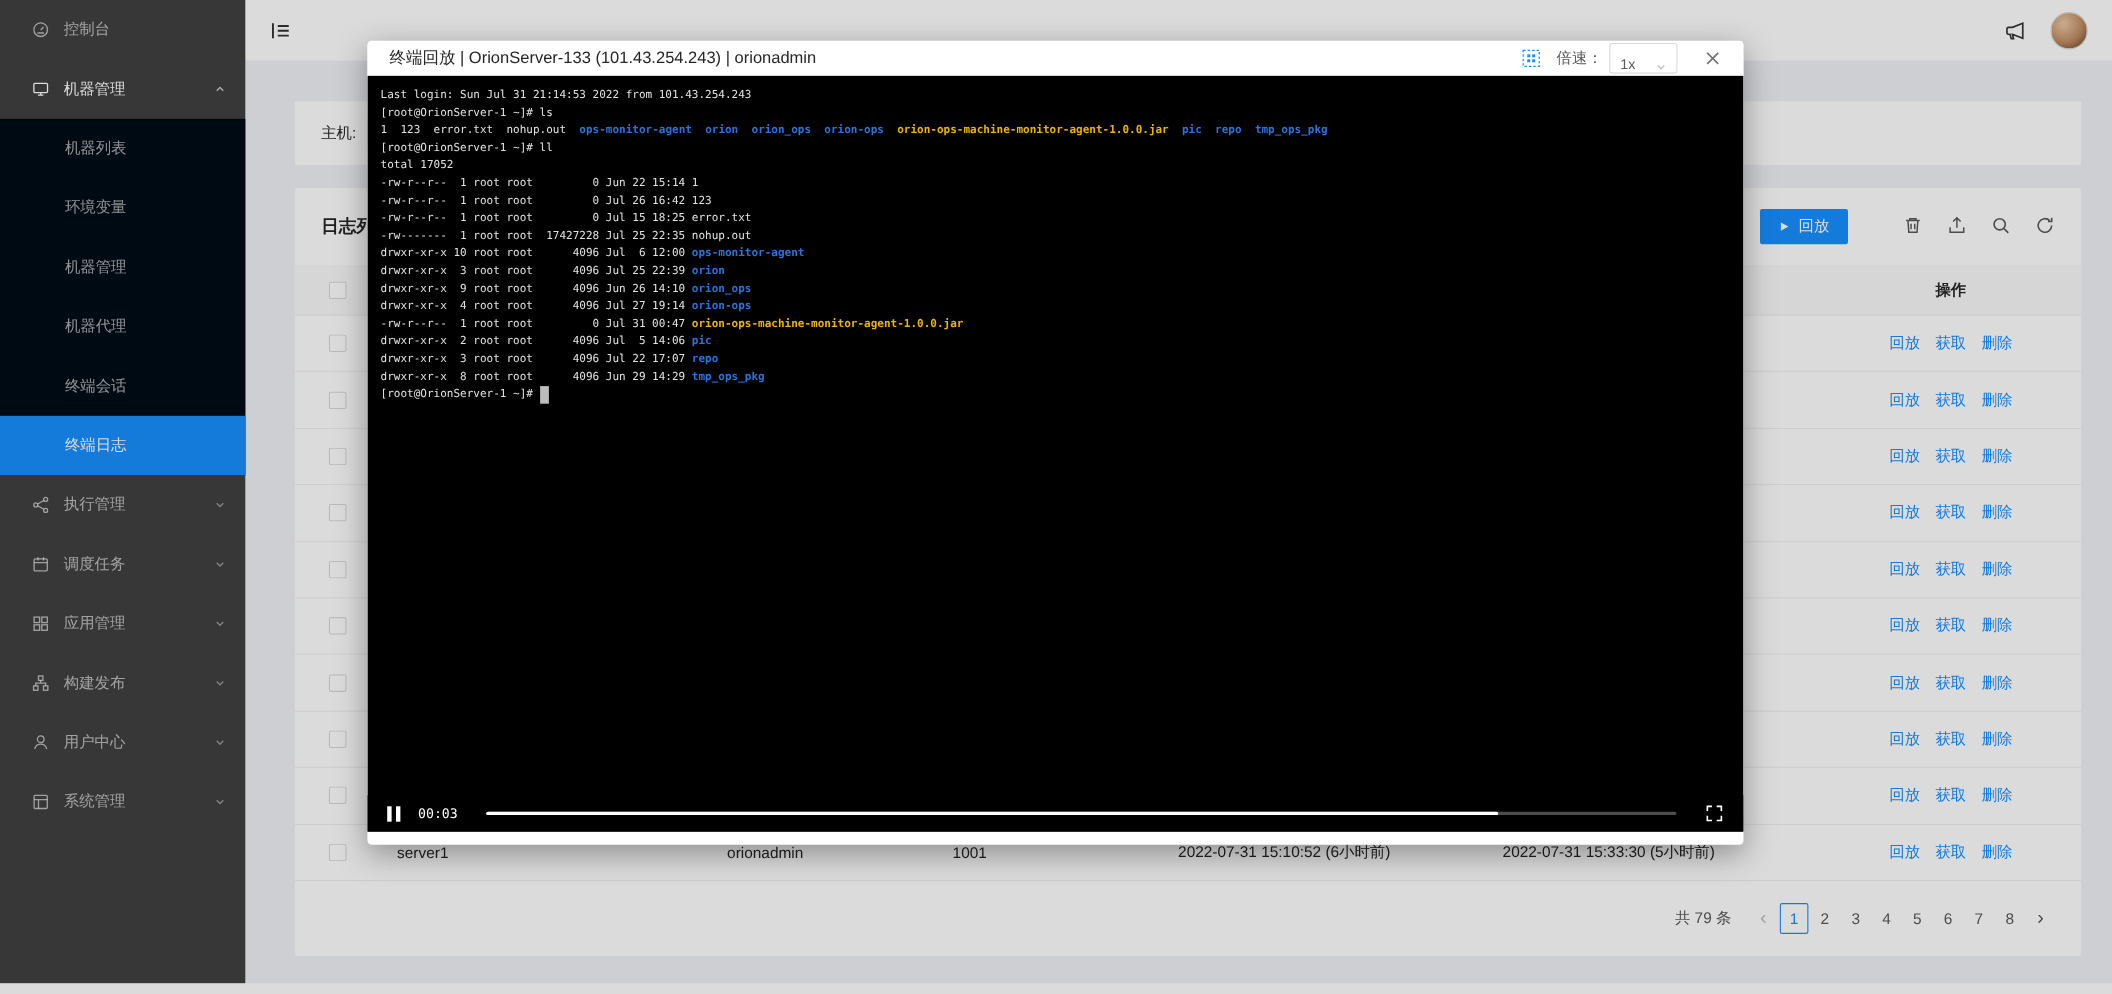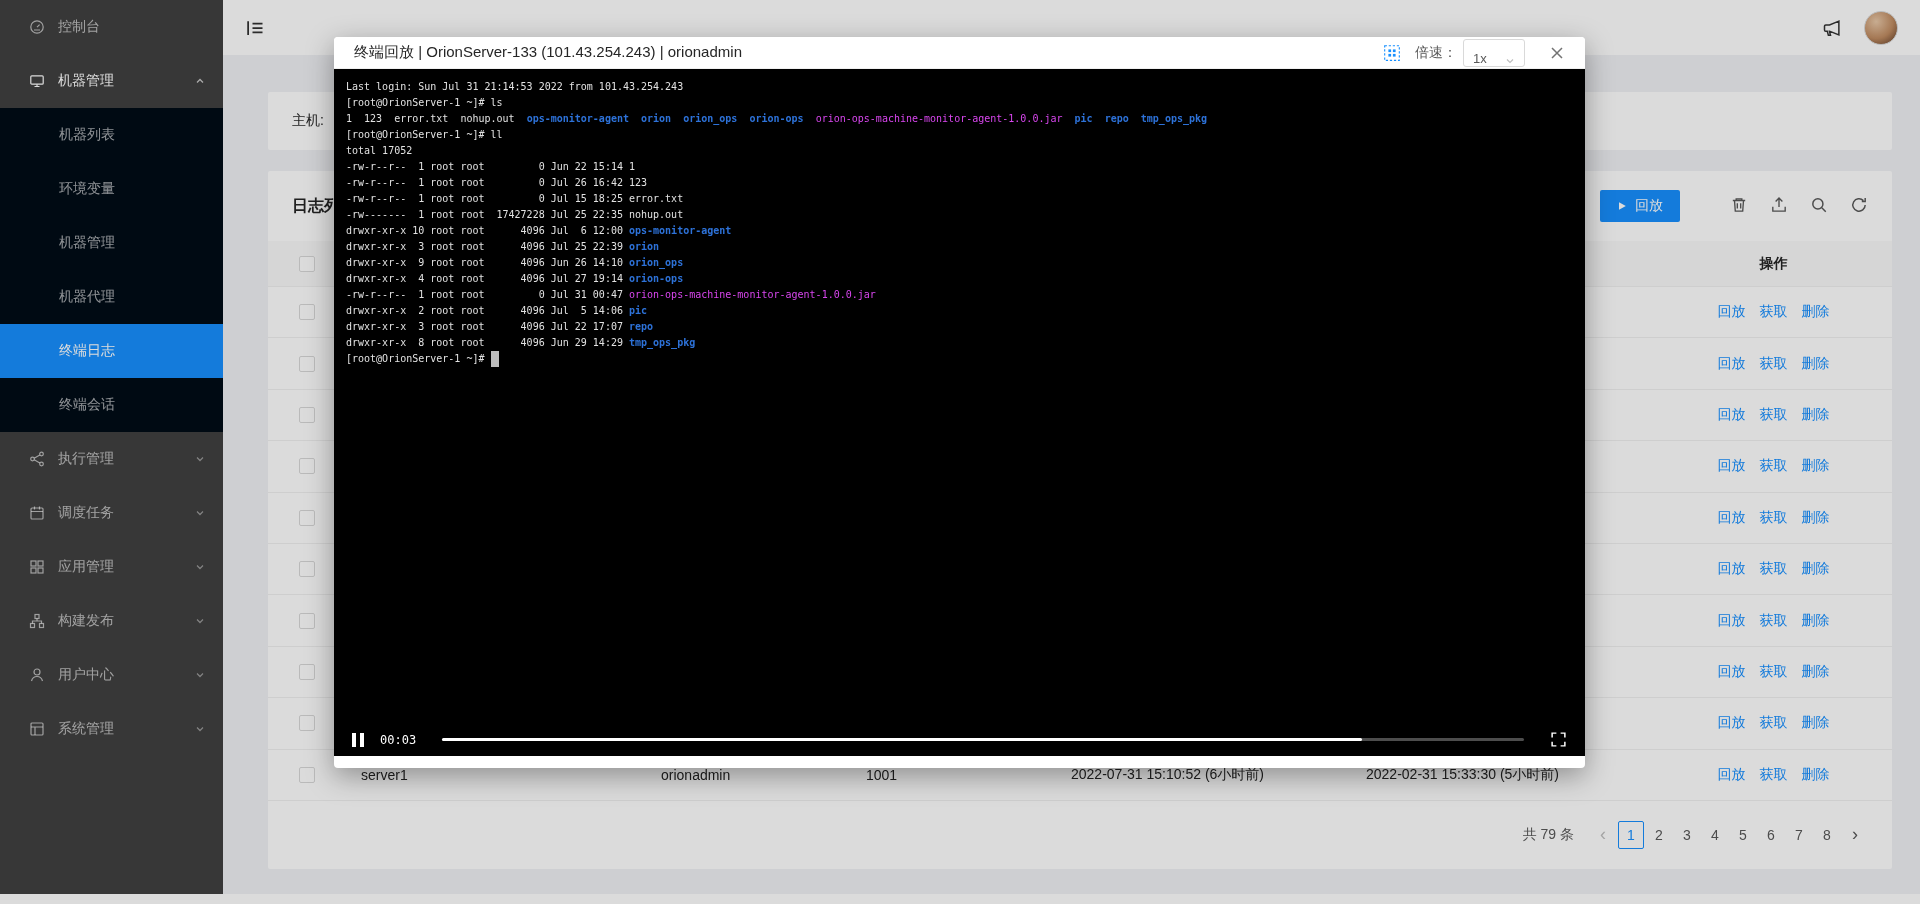--- a/index.html
+++ b/index.html
@@ -70,21 +70,21 @@
 .m-tools{margin-left:auto;display:flex;align-items:center}
 .grid-ic{width:18px;height:18px;margin-right:14px;cursor:pointer}
 .speed-label{color:#595959;margin-right:6px}
 .speed-select{width:62px}
 .close{width:16px;height:16px;color:#737373;margin-left:24px;cursor:pointer}
 
 
 .terminal{position:relative;height:687px;background:#000;padding:10px 12px}
 .tlines{font-family:"DejaVu Sans Mono","Liberation Mono",monospace;font-size:10px;line-height:16px;color:#e2e2e2;white-space:pre}
 .t-dir{color:#2d72d9;font-weight:bold}
-.t-arc{color:#d946ef;font-weight:normal}
+.t-arc{color:#eab308;font-weight:bold}
 .t-cursor{display:inline-block;width:8px;background:#bdbdbd;color:transparent}
 
 
 .player{position:absolute;left:0;right:0;bottom:0;height:33px;background:#000;display:flex;align-items:center;padding:0 18px}
 .pause{display:flex;gap:4px;margin-right:16px;cursor:pointer}
 .pause i{display:block;width:4px;height:14px;background:#fff}
 .ptime{color:#fff;font-size:12px;margin-right:26px;font-family:"DejaVu Sans Mono",monospace}
 .ptrack{flex:1;height:3px;background:#4d4d4d;border-radius:2px;margin-right:26px;cursor:pointer}
 .pfill{height:100%;background:#fff;border-radius:2px;width:0}
 .pfs{width:17px;height:17px;cursor:pointer}
@@ -117,22 +117,22 @@
             <svg viewBox="0 0 10 10" fill="none" stroke="currentColor" stroke-width="1.3">
               <path d="M2 6.5l3-3 3 3"></path>
             </svg>
           </span>
         </div>
         <div class="submenu">
           <div class="menu-child">机器列表</div>
           <div class="menu-child">环境变量</div>
           <div class="menu-child">机器管理</div>
           <div class="menu-child">机器代理</div>
+          <div class="menu-child">终端会话</div>
           <div class="menu-child active">终端日志</div>
-          <div class="menu-child">终端会话</div>
         </div>
         <div class="menu-item">
           <span class="icon mi-icon">
             <svg viewBox="0 0 16 16" fill="none" stroke="currentColor" stroke-width="1.2">
               <circle cx="12.5" cy="3" r="1.8"></circle>
               <circle cx="3.5" cy="8" r="1.8"></circle>
               <circle cx="12.5" cy="13" r="1.8"></circle>
               <path d="M5.2 7.2l5.6-3.2M5.2 8.8l5.6 3.2"></path>
             </svg>
           </span>
@@ -420,21 +420,21 @@
           </div>
         </div>
         <div class="trow">
           <div class="cell c0">
             <span class="checkbox"></span>
           </div>
           <div class="cell c1">server1</div>
           <div class="cell c2">orionadmin</div>
           <div class="cell c3">1001</div>
           <div class="cell c4">2022-07-31 15:10:52 (6小时前)</div>
-          <div class="cell c5">2022-02-31 15:33:30 (5小时前)</div>
+          <div class="cell c5">2022-07-31 15:33:30 (5小时前)</div>
           <div class="cell c6">
             <a class="tlink">回放</a>
             <a class="tlink">获取</a>
             <a class="tlink">删除</a>
           </div>
         </div>
       </div>
     <div class="pager">
       <span class="pager-total">共 79 条</span>
       <span id="pager-items"><span class="pg-item pg-arrow">‹</span><span class="pg-item pg-current">1</span><span class="pg-item">2</span><span class="pg-item">3</span><span class="pg-item">4</span><span class="pg-item">5</span><span class="pg-item">6</span><span class="pg-item">7</span><span class="pg-item">8</span><span class="pg-item pg-arrow next">›</span></span>

